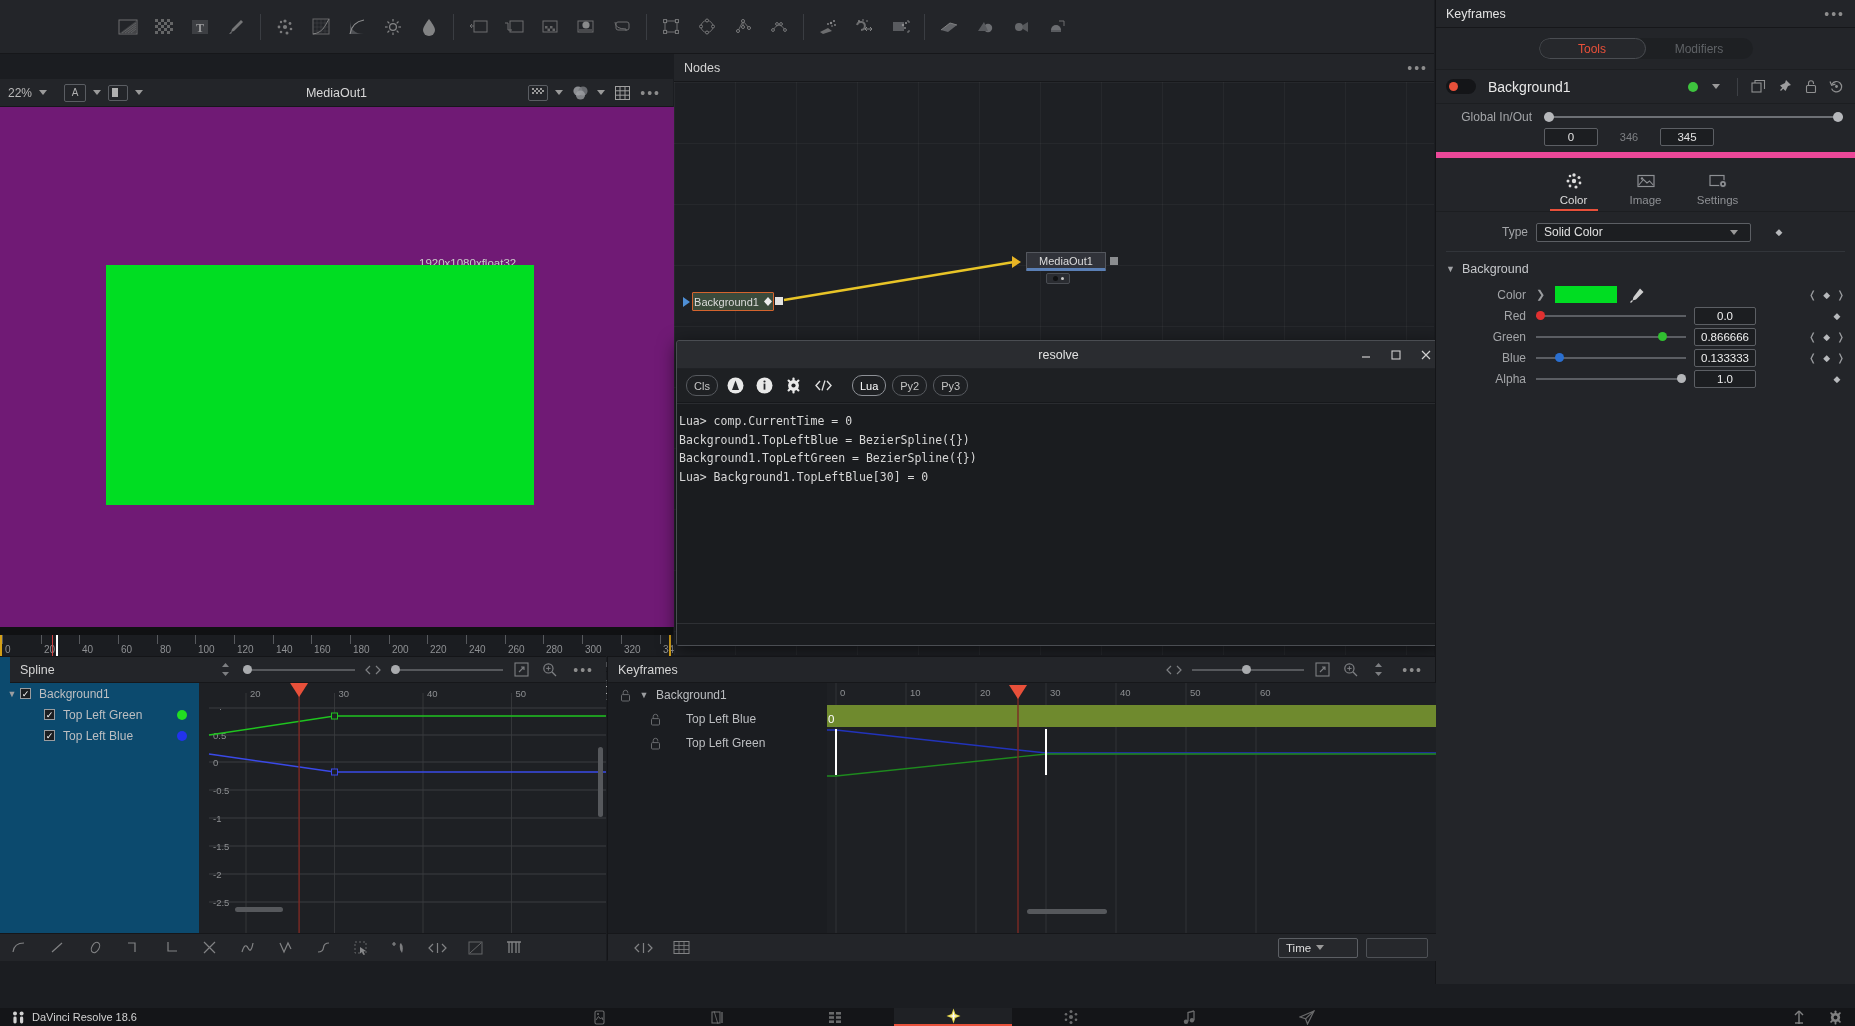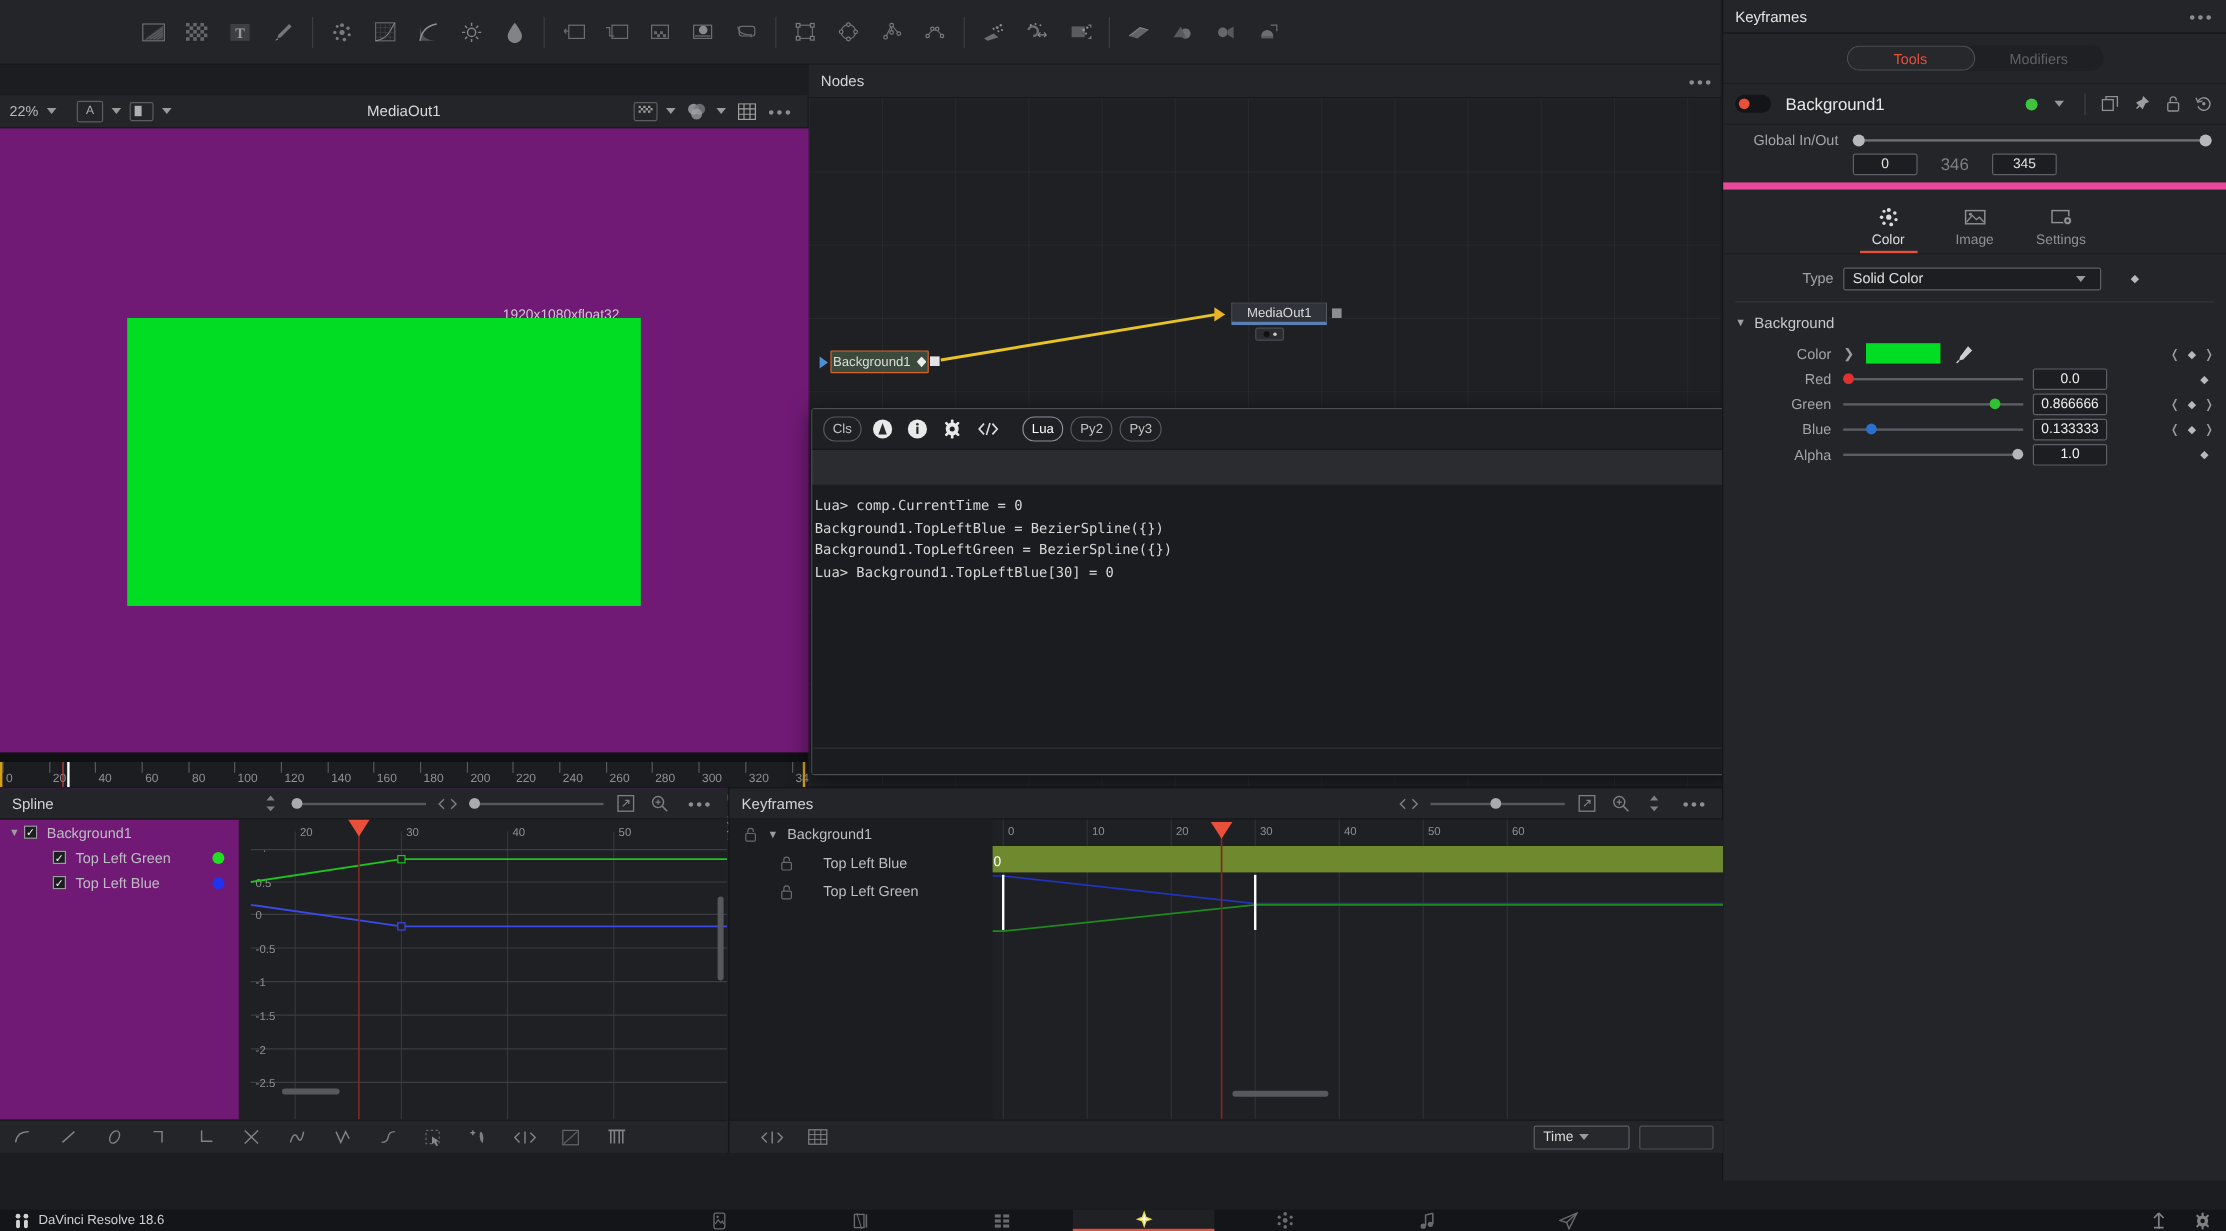--- a/index.html
+++ b/index.html
@@ -213,21 +213,21 @@
   .gio-top { display:flex; align-items:center; }
   .gio-lab { font-size:12px; color:#a3a5a8; width:84px; text-align:right; }
   .gio-slider { position:relative; flex:1; height:12px; margin-left:12px; }
   .gio-track { position:absolute; left:0; right:0; top:5px; height:2px; background:#6d7075; }
   .gio-h { position:absolute; width:10px;height:10px;border-radius:50%;background:#b6b8bb;top:1px; }
   .gio-bot { display:flex; align-items:center; margin-top:4px; padding-left:96px; }
   .ifield {
     width:54px;height:18px;border:1px solid #5c5f64;border-radius:2px;background:#1c1e21;
     display:flex;align-items:center;justify-content:center;font-size:11.5px;color:#e2e2e2;
   }
-  .imid { width:62px; text-align:center; font-size:14px; color:#7e8084; }
+  .imid { width:62px; text-align:center; font-size:11px; color:#7e8084; }
 
   .cis-tabs { height:54px; display:flex; align-items:flex-end; justify-content:center; gap:0px;
               border-bottom:1px solid #1c1e21; }
   .cis {
     width:72px; display:flex; flex-direction:column; align-items:center; gap:3px;
     padding-bottom:5px; position:relative; font-size:11.5px; color:#8e9094;
   }
   .cis.on { color:#dcdcdc; }
   .cis.on::after { content:""; position:absolute; left:12px; right:12px; bottom:0;
                    height:2px; background:#e8503a; }
@@ -256,21 +256,21 @@
   .vfield {
     width:62px;height:18px;border:1px solid #5c5f64;border-radius:2px;background:#1c1e21;
     display:flex;align-items:center;justify-content:center;font-size:11.5px;color:#f0f0f0;
     margin-left:8px; overflow:hidden;
   }
   .swatch { width:62px;height:17px;background:#00dd22;margin-left:4px; }
 
   
   .spline {
     position:absolute; left:0; top:656px; width:606px; height:304px;
-    background:#701a75; border-top:1px solid #141518;
+    background:#0c4a6e; border-top:1px solid #141518;padding-left:10px;
   }
   .sp-hdr {
     height:26px; background:#232529; display:flex; align-items:center;
     padding-left:10px; font-size:12.5px; color:#d4d4d4; border-bottom:1px solid #16171a;
   }
   .hdr-right { margin-left:auto; display:flex; align-items:center; gap:8px; padding-right:6px; }
   .mini-slider { position:relative; width:112px; height:12px; }
   .mini-tr { position:absolute; left:0; right:0; top:5px; height:2px; background:#56585c; }
   .mini-h { position:absolute; top:1px; width:9px; height:9px; border-radius:50%; background:#a9abae; }
   .hicn { width:20px;height:18px;display:flex;align-items:center;justify-content:center;opacity:.72; }
@@ -758,20 +758,40 @@
       </div>
       <div class="node-port gray" style="left:436px;top:175px"></div>
       <div class="node-dots">
         <div class="nd"></div>
         <div class="nd sm"></div>
       </div>
     </div>
   </div>
 
   <div class="console-win">
+    <div class="cw-title">
+      <span>resolve</span>
+      <div class="cw-ctrls">
+        <div class="cw-c">
+            <svg width="12" height="12" viewBox="0 0 12 12">
+              <path d="M2 8 L10 8" stroke="#cfcfcf" stroke-width="1.2"></path>
+            </svg>
+          </div>
+        <div class="cw-c">
+            <svg width="12" height="12" viewBox="0 0 12 12">
+              <rect x="2" y="2" width="8" height="8" fill="none" stroke="#cfcfcf" stroke-width="1.1"></rect>
+            </svg>
+          </div>
+        <div class="cw-c">
+            <svg width="12" height="12" viewBox="0 0 12 12">
+              <path d="M2 2 L10 10 M10 2 L2 10" stroke="#cfcfcf" stroke-width="1.2"></path>
+            </svg>
+          </div>
+      </div>
+    </div>
     <div class="cw-tools">
       <div class="ctool">Cls</div>
       <div class="ctool icon">
         <svg width="17" height="17" viewBox="0 0 17 17">
             <circle cx="8.5" cy="8.5" r="8" fill="#e9e9e9"></circle>
             <path d="M8.5 3.6 L12 13 L5 13 Z" fill="#26282c"></path>
           </svg>
       </div>
       <div class="ctool icon">
         <svg width="17" height="17" viewBox="0 0 17 17">

